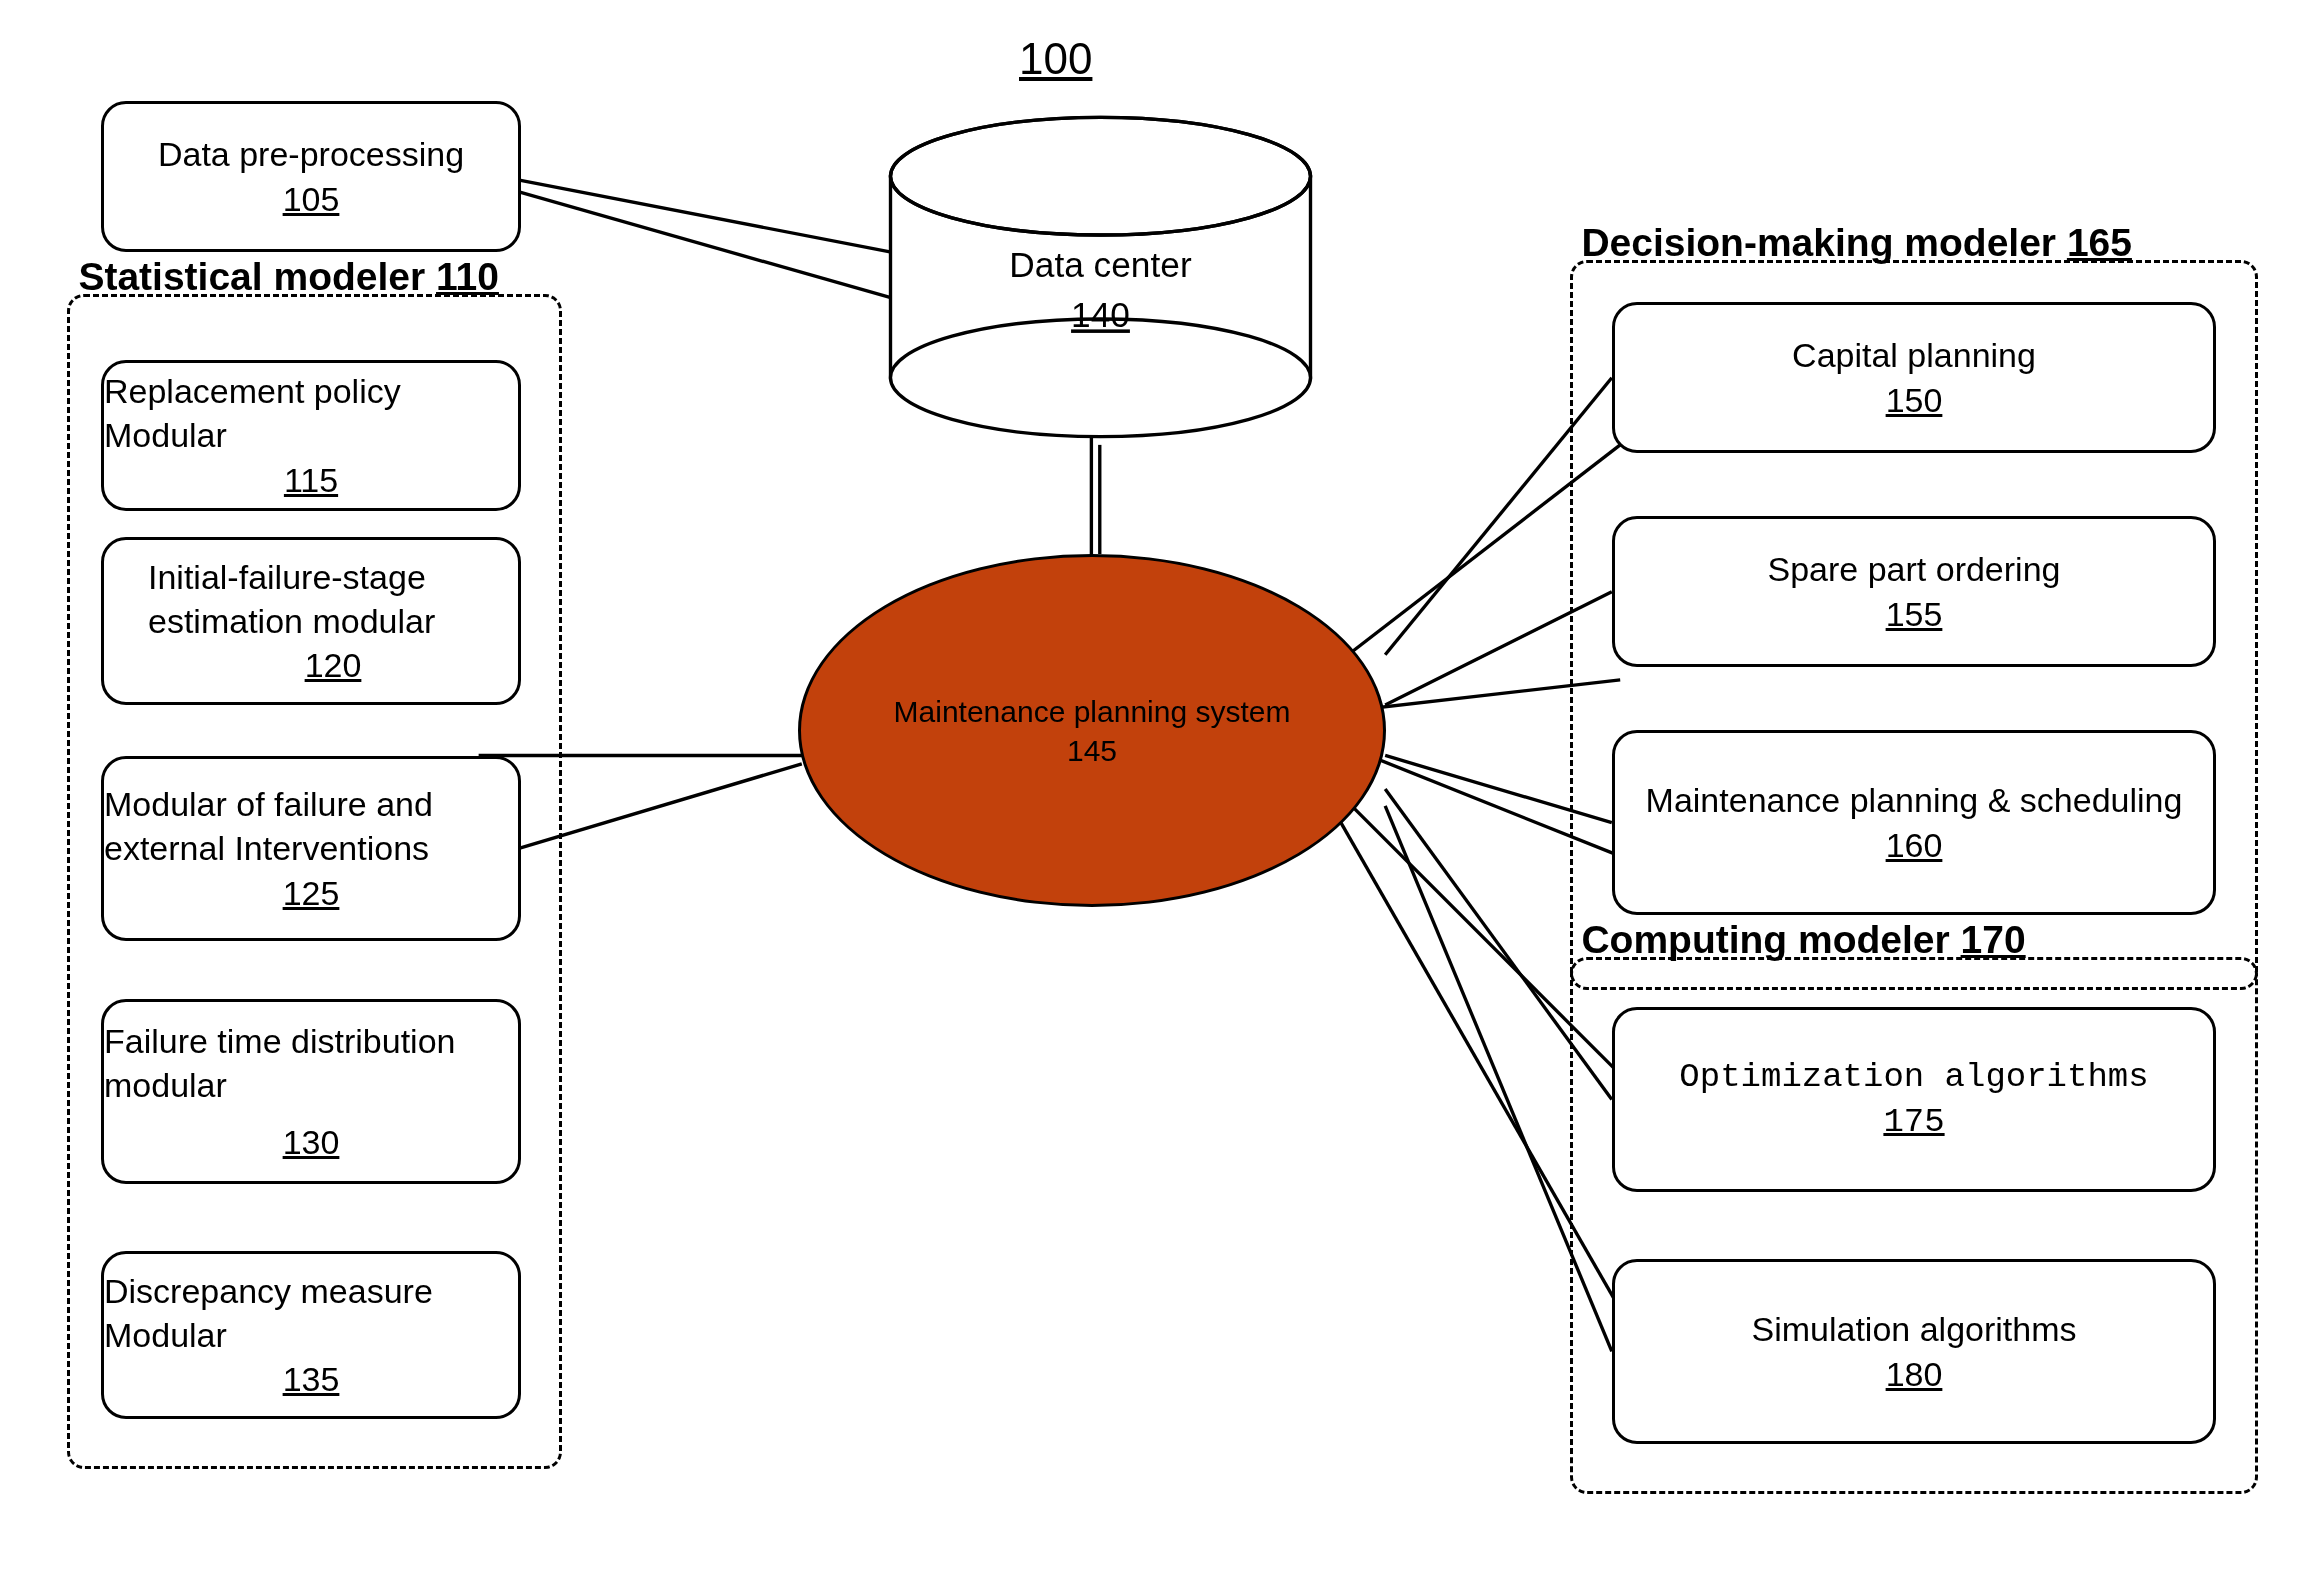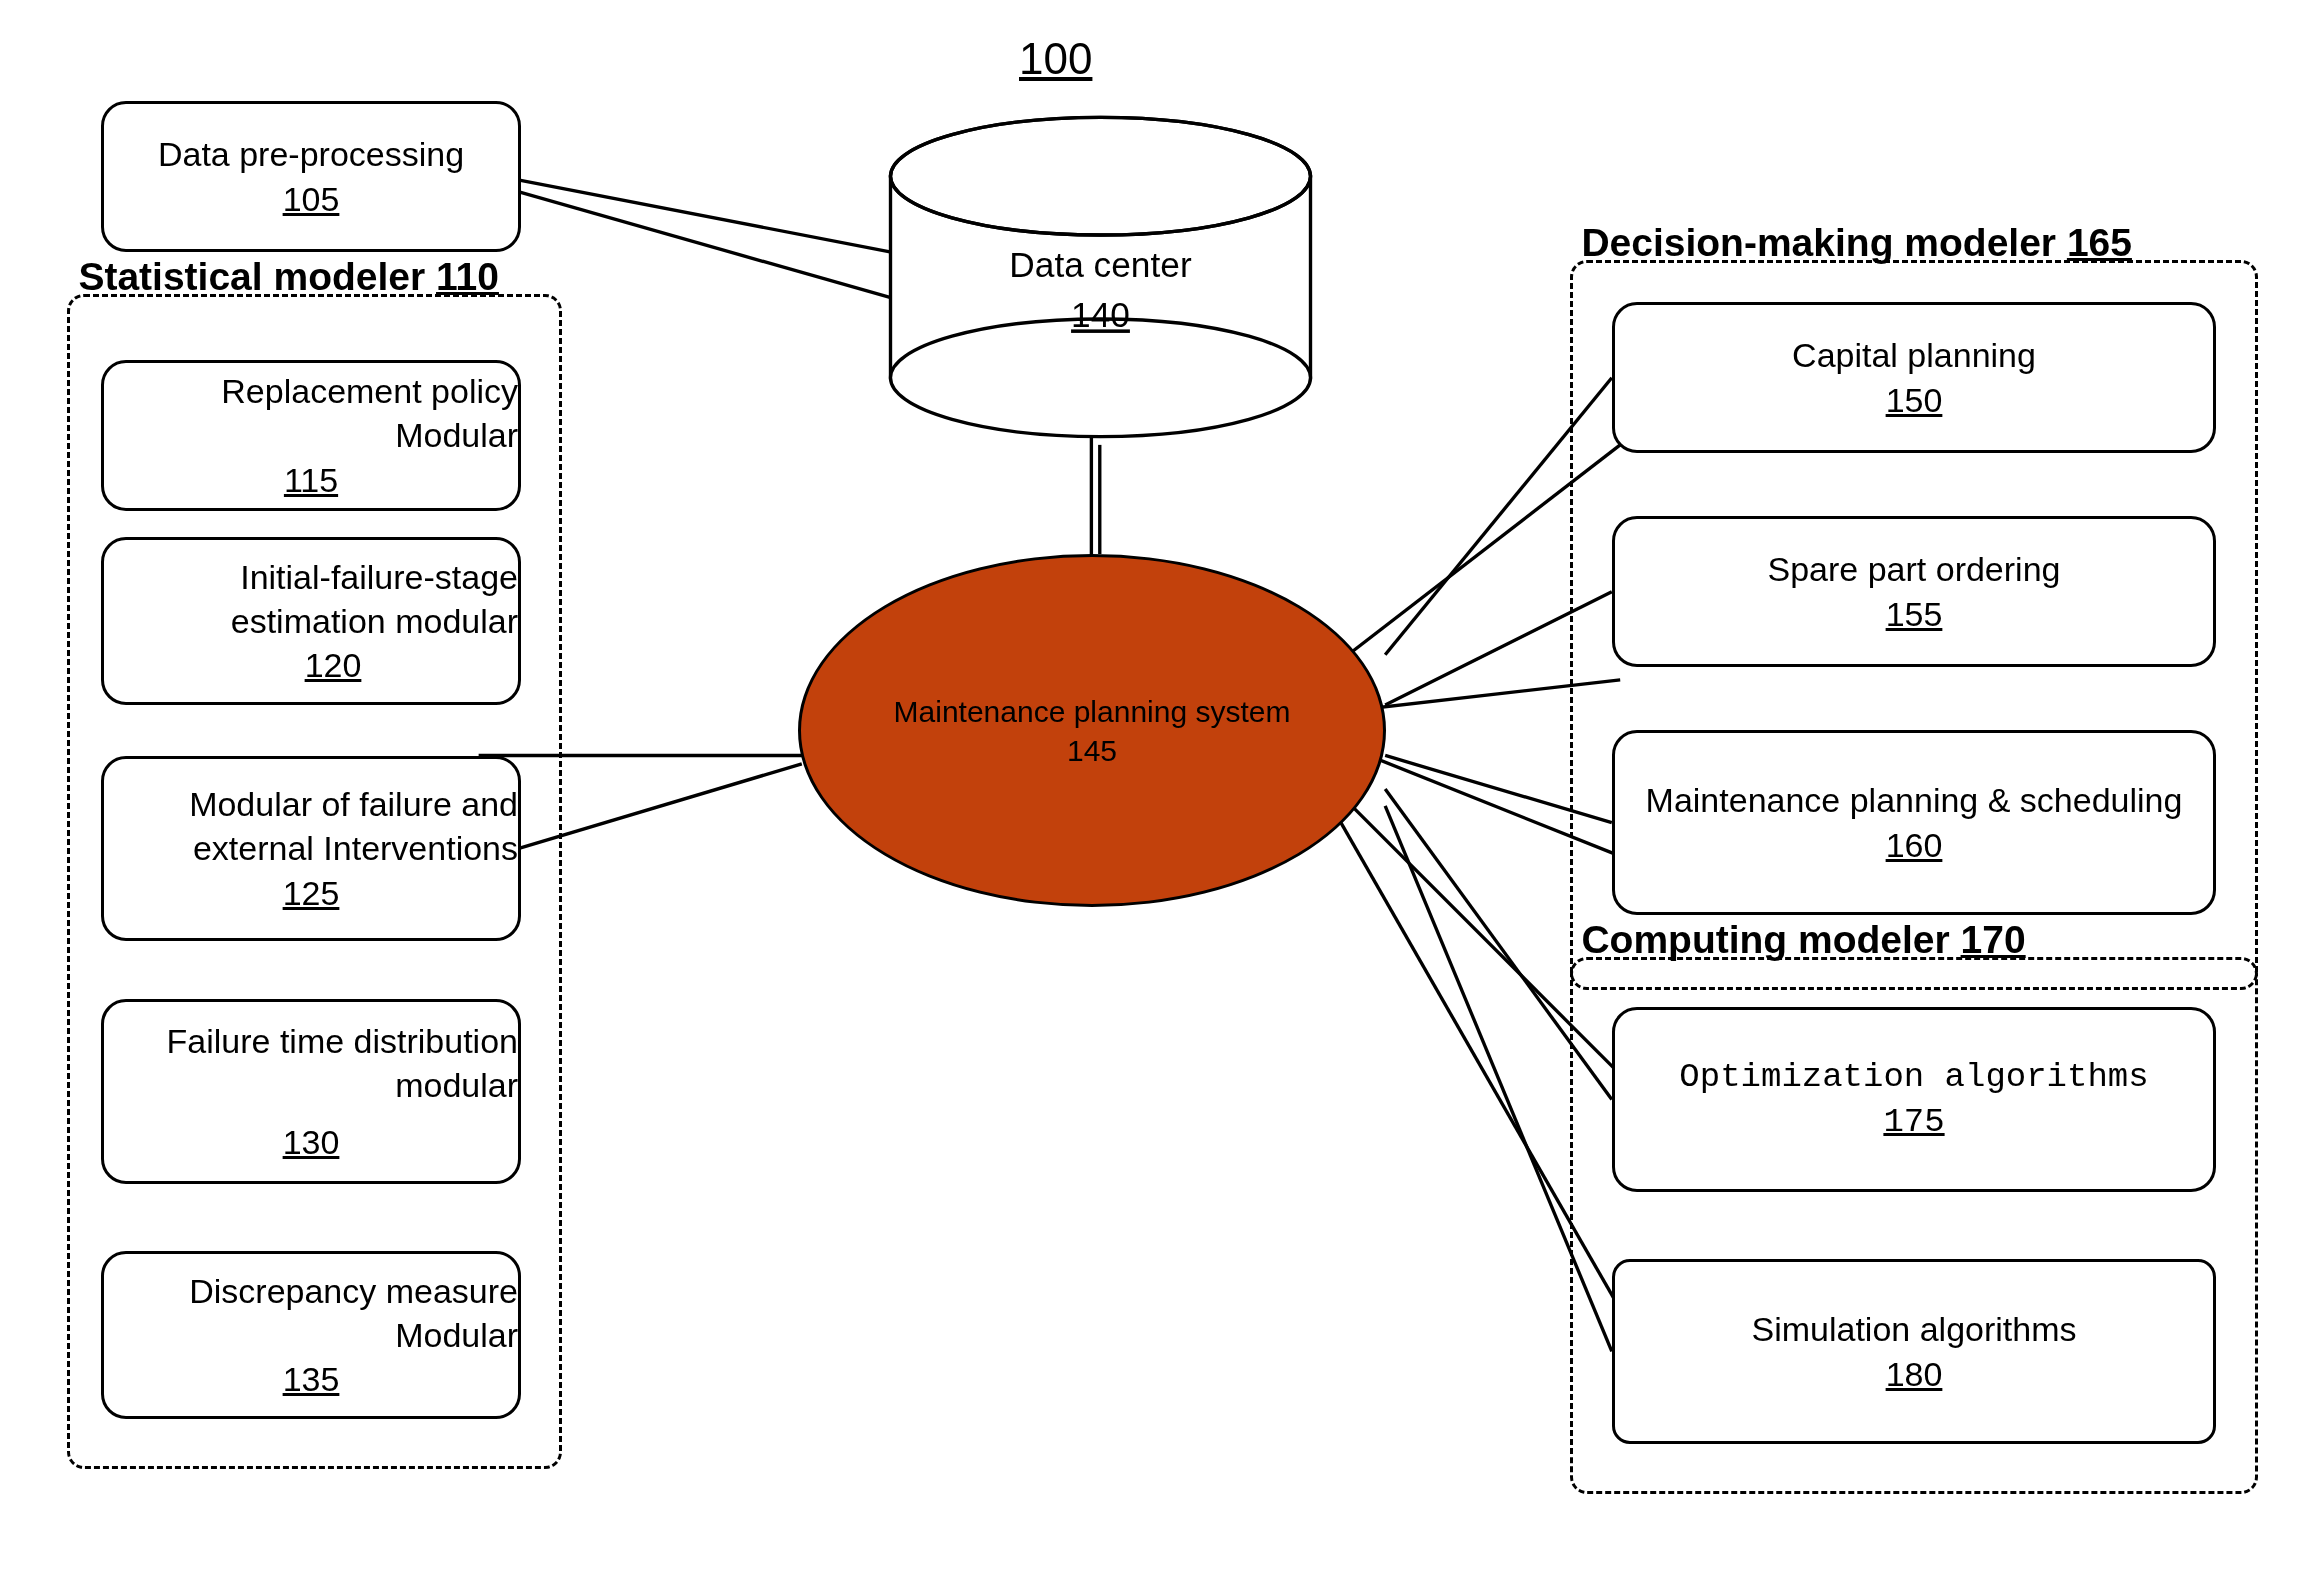--- a/index.html
+++ b/index.html
@@ -33,21 +33,21 @@
     
     .box {
       position: absolute;
       border: 3.4px solid #000;
       border-radius: 25px;
       background: #fff;
       display: flex;
       flex-direction: column;
       align-items: center;
       justify-content: center;
-      text-align: right;
+      text-align: left;
       font-size: 34px;
       line-height: 1.3;
     }
 
     .box .ref {
       text-decoration: underline;
       display: block;
     }
 
     
@@ -200,21 +200,21 @@
     <div class="section-title">
       <span>Computing modeler</span>&nbsp;<span class="ref">170</span>
     </div>
   </div>
 
   <div class="box" style="left:1612px; top:1007px; width:604px; height:185px;font-family:Liberation Mono, monospace;">
     <span>Optimization algorithms</span>
     <span class="ref">175</span>
   </div>
 
-  <div class="box" style="left:1612px; top:1259px; width:604px; height:185px;border-radius:18px;">
+  <div class="box" style="left:1612px; top:1259px; width:604px; height:185px;">
     <span>Simulation algorithms</span>
     <span class="ref">180</span>
   </div>
 
   <svg class="lines-svg" style="z-index:10;" viewBox="0 0 2748 1899" width="2307" height="1594">
 
     <line x1="620" y1="215" x2="1060" y2="300" stroke="#000" stroke-width="4"></line>
 
     <line x1="1310" y1="530" x2="1310" y2="660" stroke="#000" stroke-width="4"></line>
 

